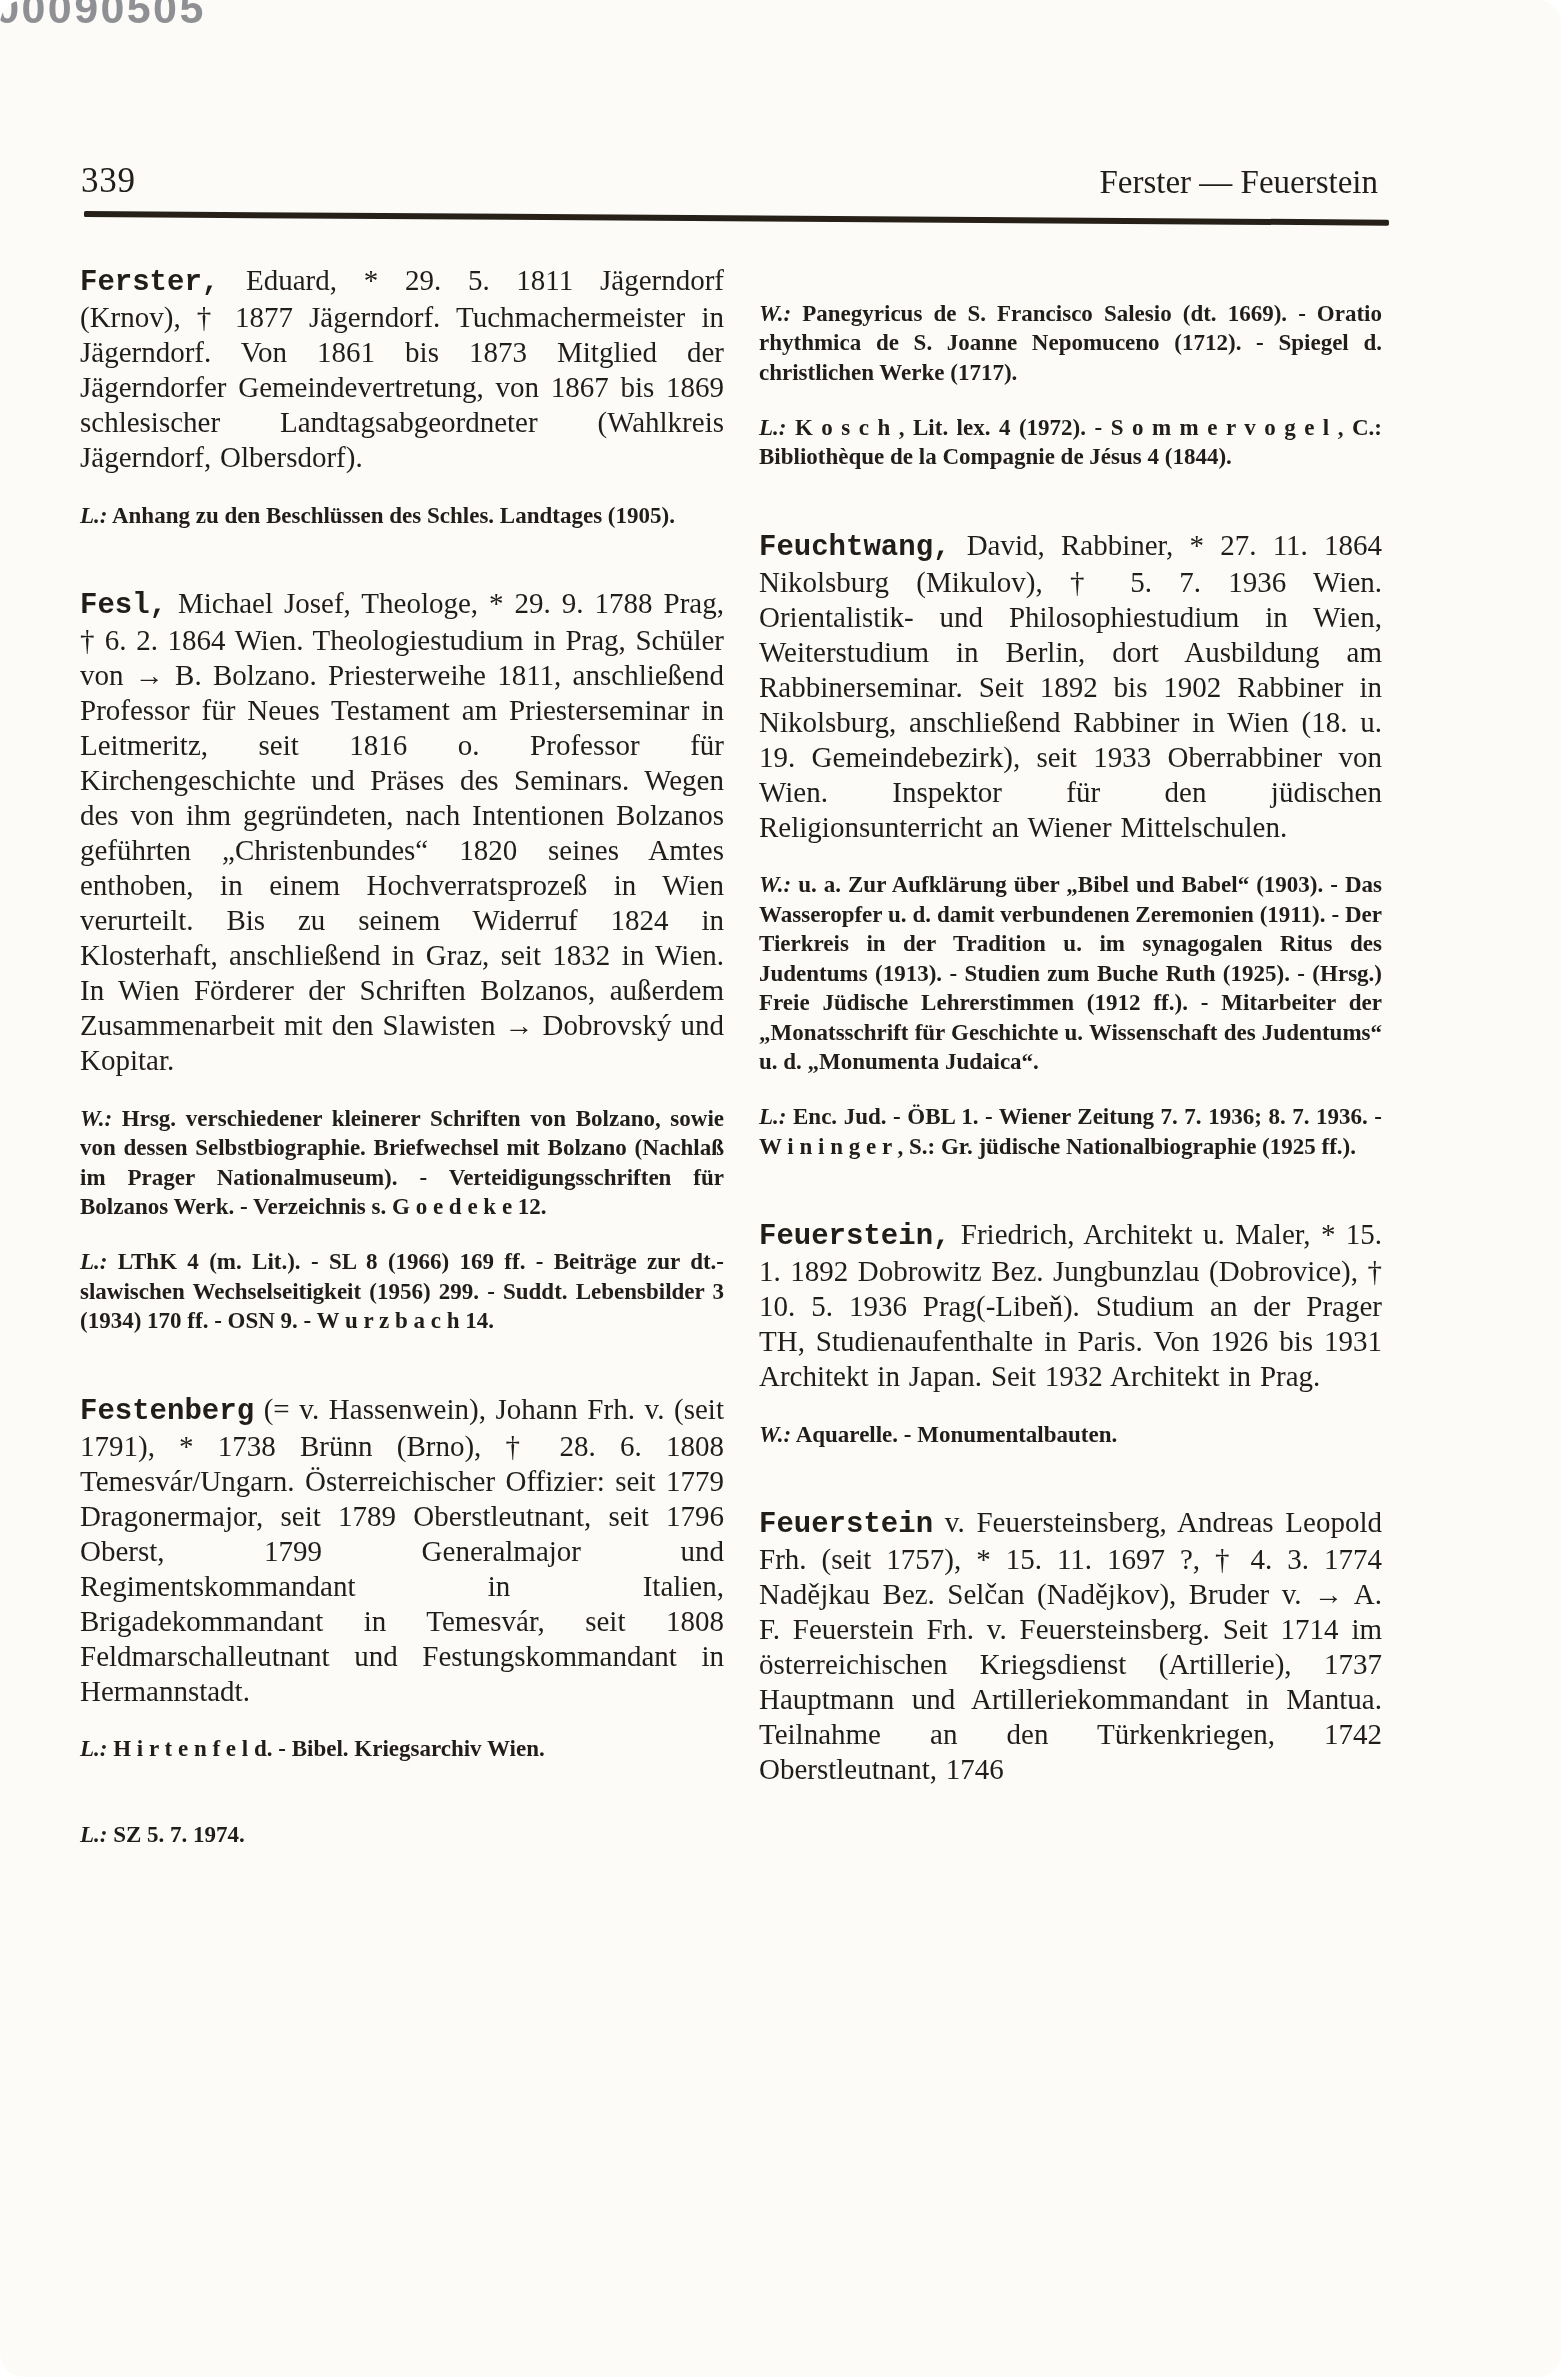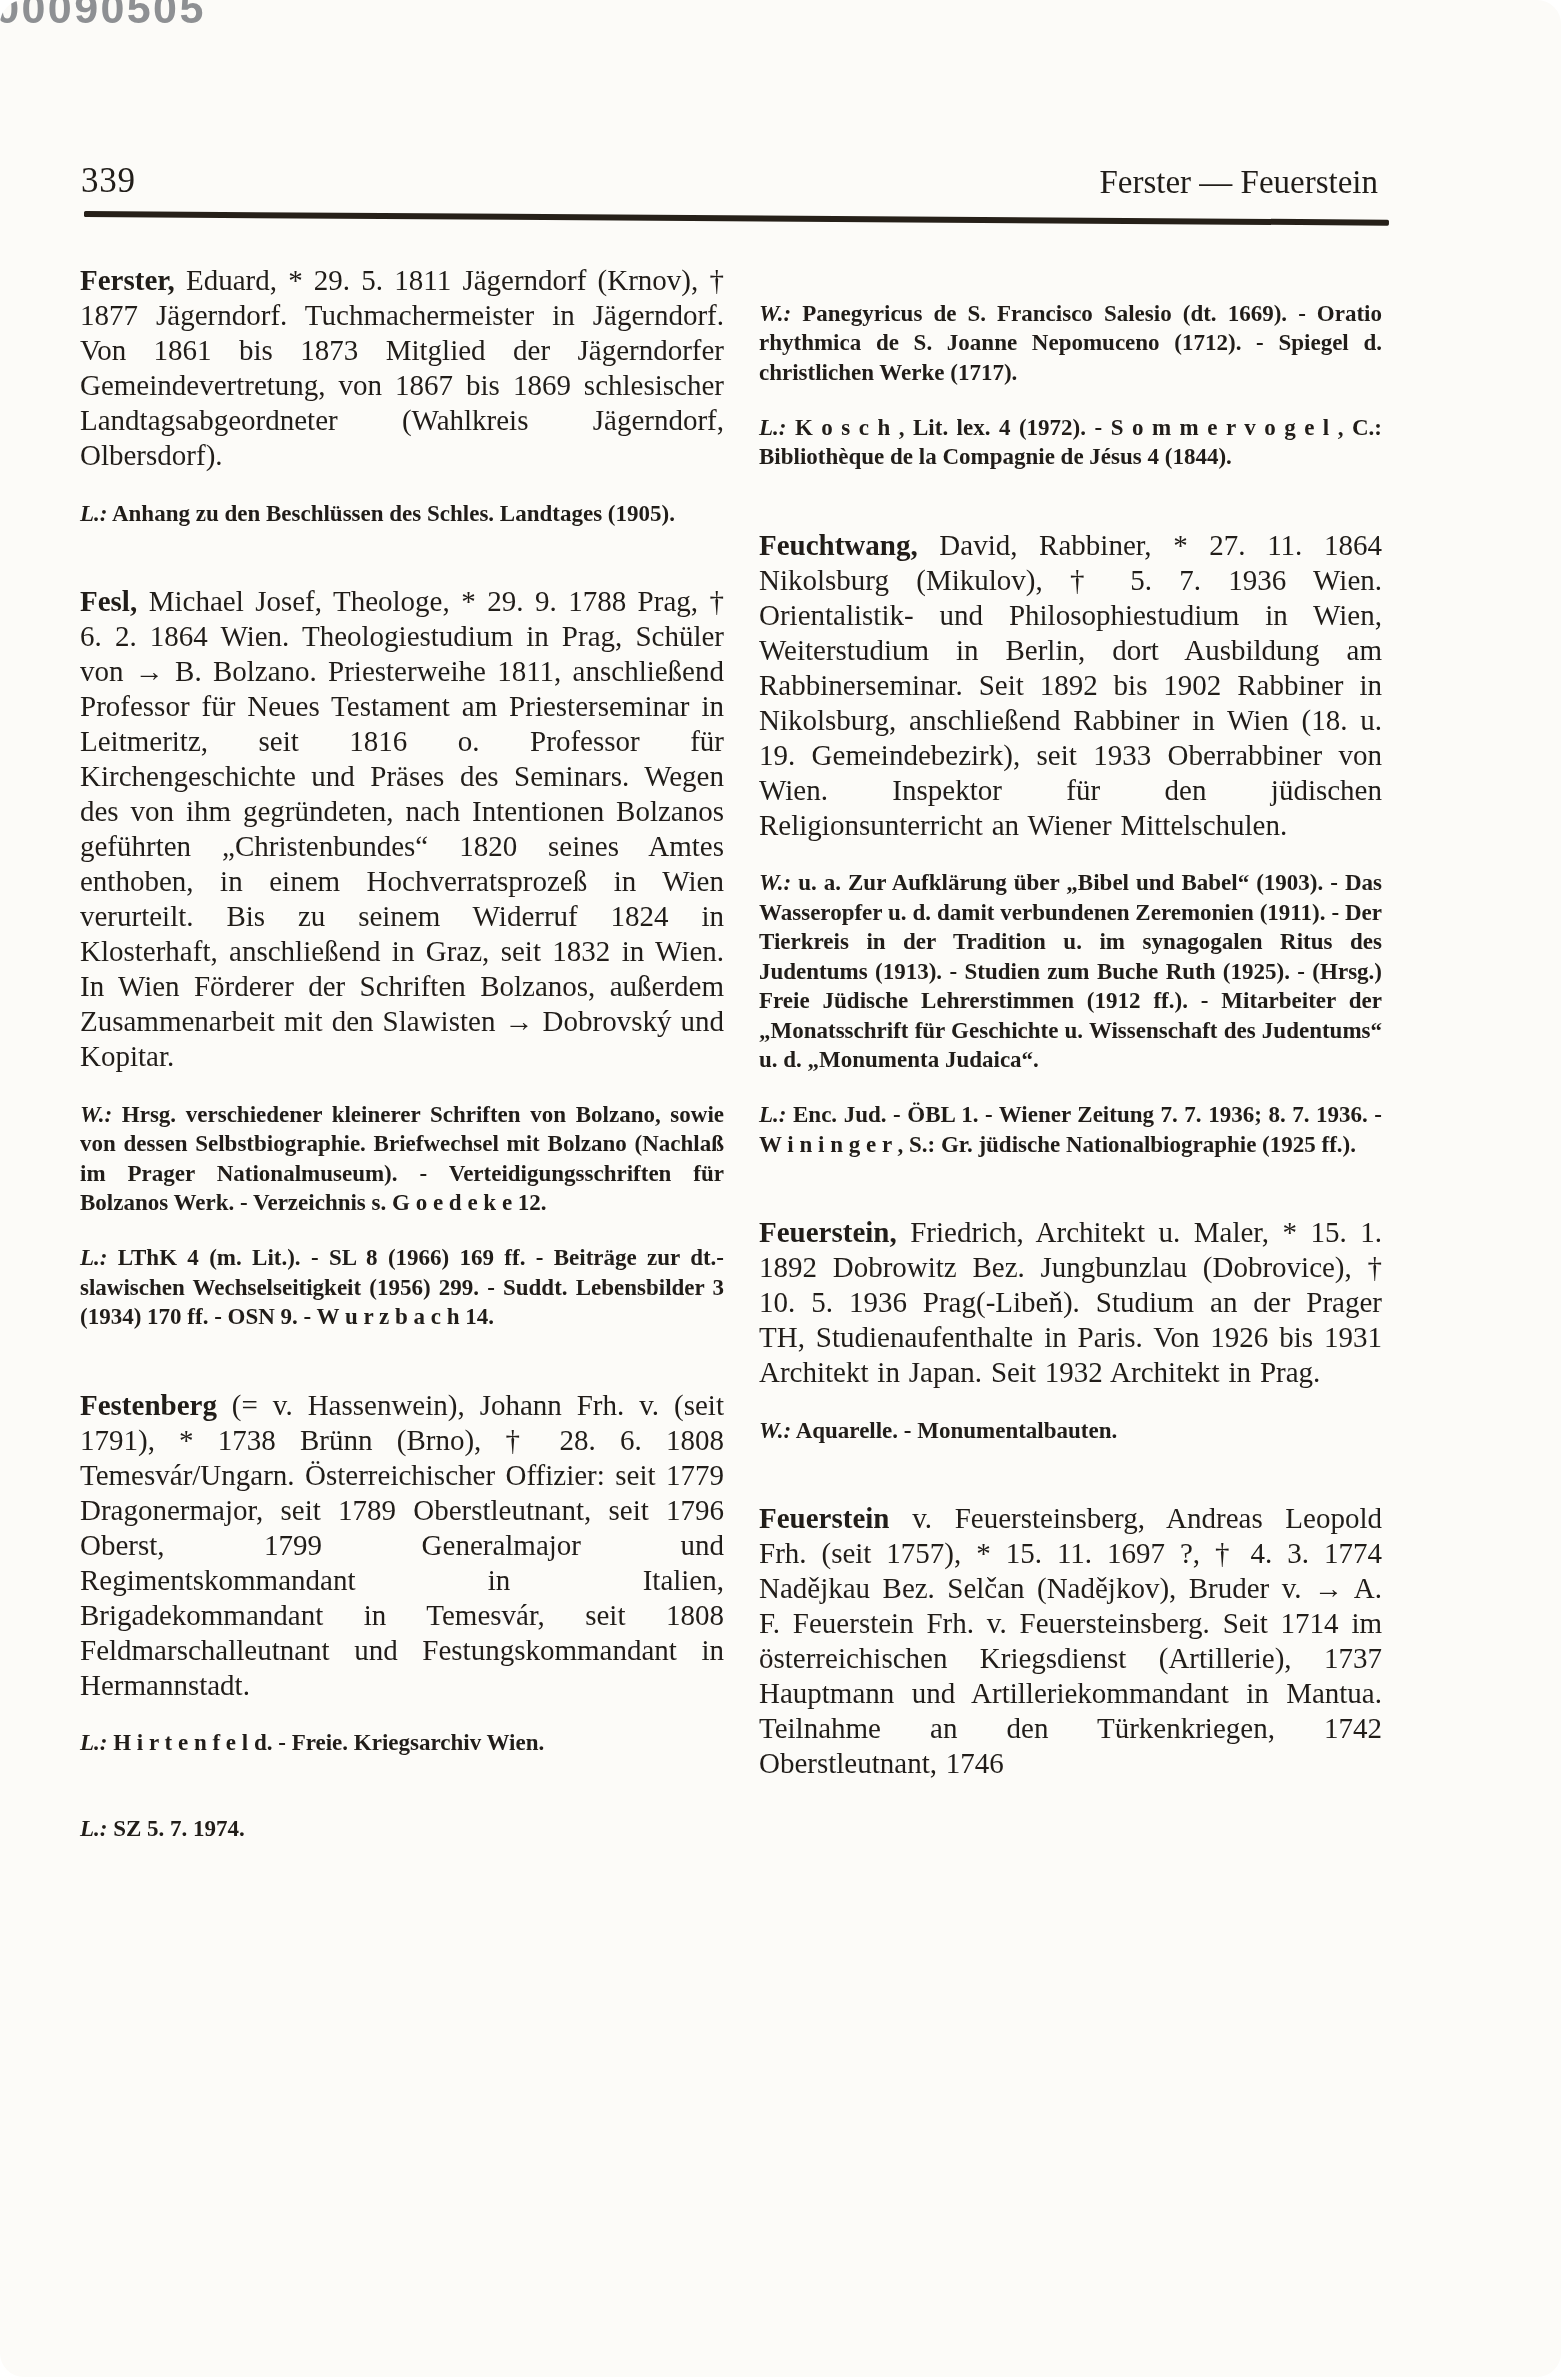--- a/index.html
+++ b/index.html
@@ -53,21 +53,21 @@
   .col-left  { left: 80px; top: 263px; width: 644px; }
   .col-right { left: 759px; top: 273px; width: 623px; }
   .entry + .entry { margin-top: 56px; }
   p { margin: 0; }
   .body {
     font-size: 29px;
     line-height: 35px;
     text-align: justify;
     word-spacing: 1.6px;
   }
-  .hw { font-weight: 700; }
+  .hw { font-weight: 700; font-family: Liberation Mono, monospace; }
   .ref {
     margin-top: 25.5px;
     font-size: 23px;
     line-height: 29.5px;
     text-align: justify;
     font-weight: bold;
   }
   .lbl { font-style: italic; }
 </style>
 </head>
@@ -89,21 +89,21 @@
     </div>
 
     <div class="entry">
       <p class="body"><b class="hw">Fesl,</b> <span>Michael Josef, Theologe, * 29. 9. 1788 Prag, † 6. 2. 1864 Wien. Theologiestudium in Prag, Schüler von → B. Bolzano. Priesterweihe 1811, anschließend Professor für Neues Testament am Priesterseminar in Leitmeritz, seit 1816 o. Professor für Kirchengeschichte und Präses des Seminars. Wegen des von ihm gegründeten, nach Intentionen Bolzanos geführten „Christenbundes“ 1820 seines Amtes enthoben, in einem Hochverratsprozeß in Wien verurteilt. Bis zu seinem Widerruf 1824 in Klosterhaft, anschließend in Graz, seit 1832 in Wien. In Wien Förderer der Schriften Bolzanos, außerdem Zusammenarbeit mit den Slawisten → Dobrovský und Kopitar.</span></p>
       <p class="ref"><i class="lbl">W.:</i> <span>Hrsg. verschiedener kleinerer Schriften von Bolzano, sowie von dessen Selbstbiographie. Briefwechsel mit Bolzano (Nachlaß im Prager Nationalmuseum). - Verteidigungsschriften für Bolzanos Werk. - Verzeichnis s. G o e d e k e 12.</span></p>
       <p class="ref"><i class="lbl">L.:</i> <span>LThK 4 (m. Lit.). - SL 8 (1966) 169 ff. - Beiträge zur dt.-slawischen Wechselseitigkeit (1956) 299. - Suddt. Lebensbilder 3 (1934) 170 ff. - OSN 9. - W u r z b a c h 14.</span></p>
     </div>
 
     <div class="entry">
       <p class="body"><b class="hw">Festenberg</b> <span>(= v. Hassenwein), Johann Frh. v. (seit 1791), * 1738 Brünn (Brno), † 28. 6. 1808 Temesvár/Ungarn. Österreichischer Offizier: seit 1779 Dragonermajor, seit 1789 Oberstleutnant, seit 1796 Oberst, 1799 Generalmajor und Regimentskommandant in Italien, Brigadekommandant in Temesvár, seit 1808 Feldmarschalleutnant und Festungskommandant in Hermannstadt.</span></p>
-      <p class="ref"><i class="lbl">L.:</i> <span>H i r t e n f e l d. - Freie. Kriegsarchiv Wien.</span></p>
+      <p class="ref"><i class="lbl">L.:</i> <span>H i r t e n f e l d. - Bibel. Kriegsarchiv Wien.</span></p>
     </div>
 
     <div class="entry">
       <p class="ref"><i class="lbl">L.:</i> <span>SZ 5. 7. 1974.</span></p>
     </div>
 
   </div>
 
   <div class="col col-right">
 

